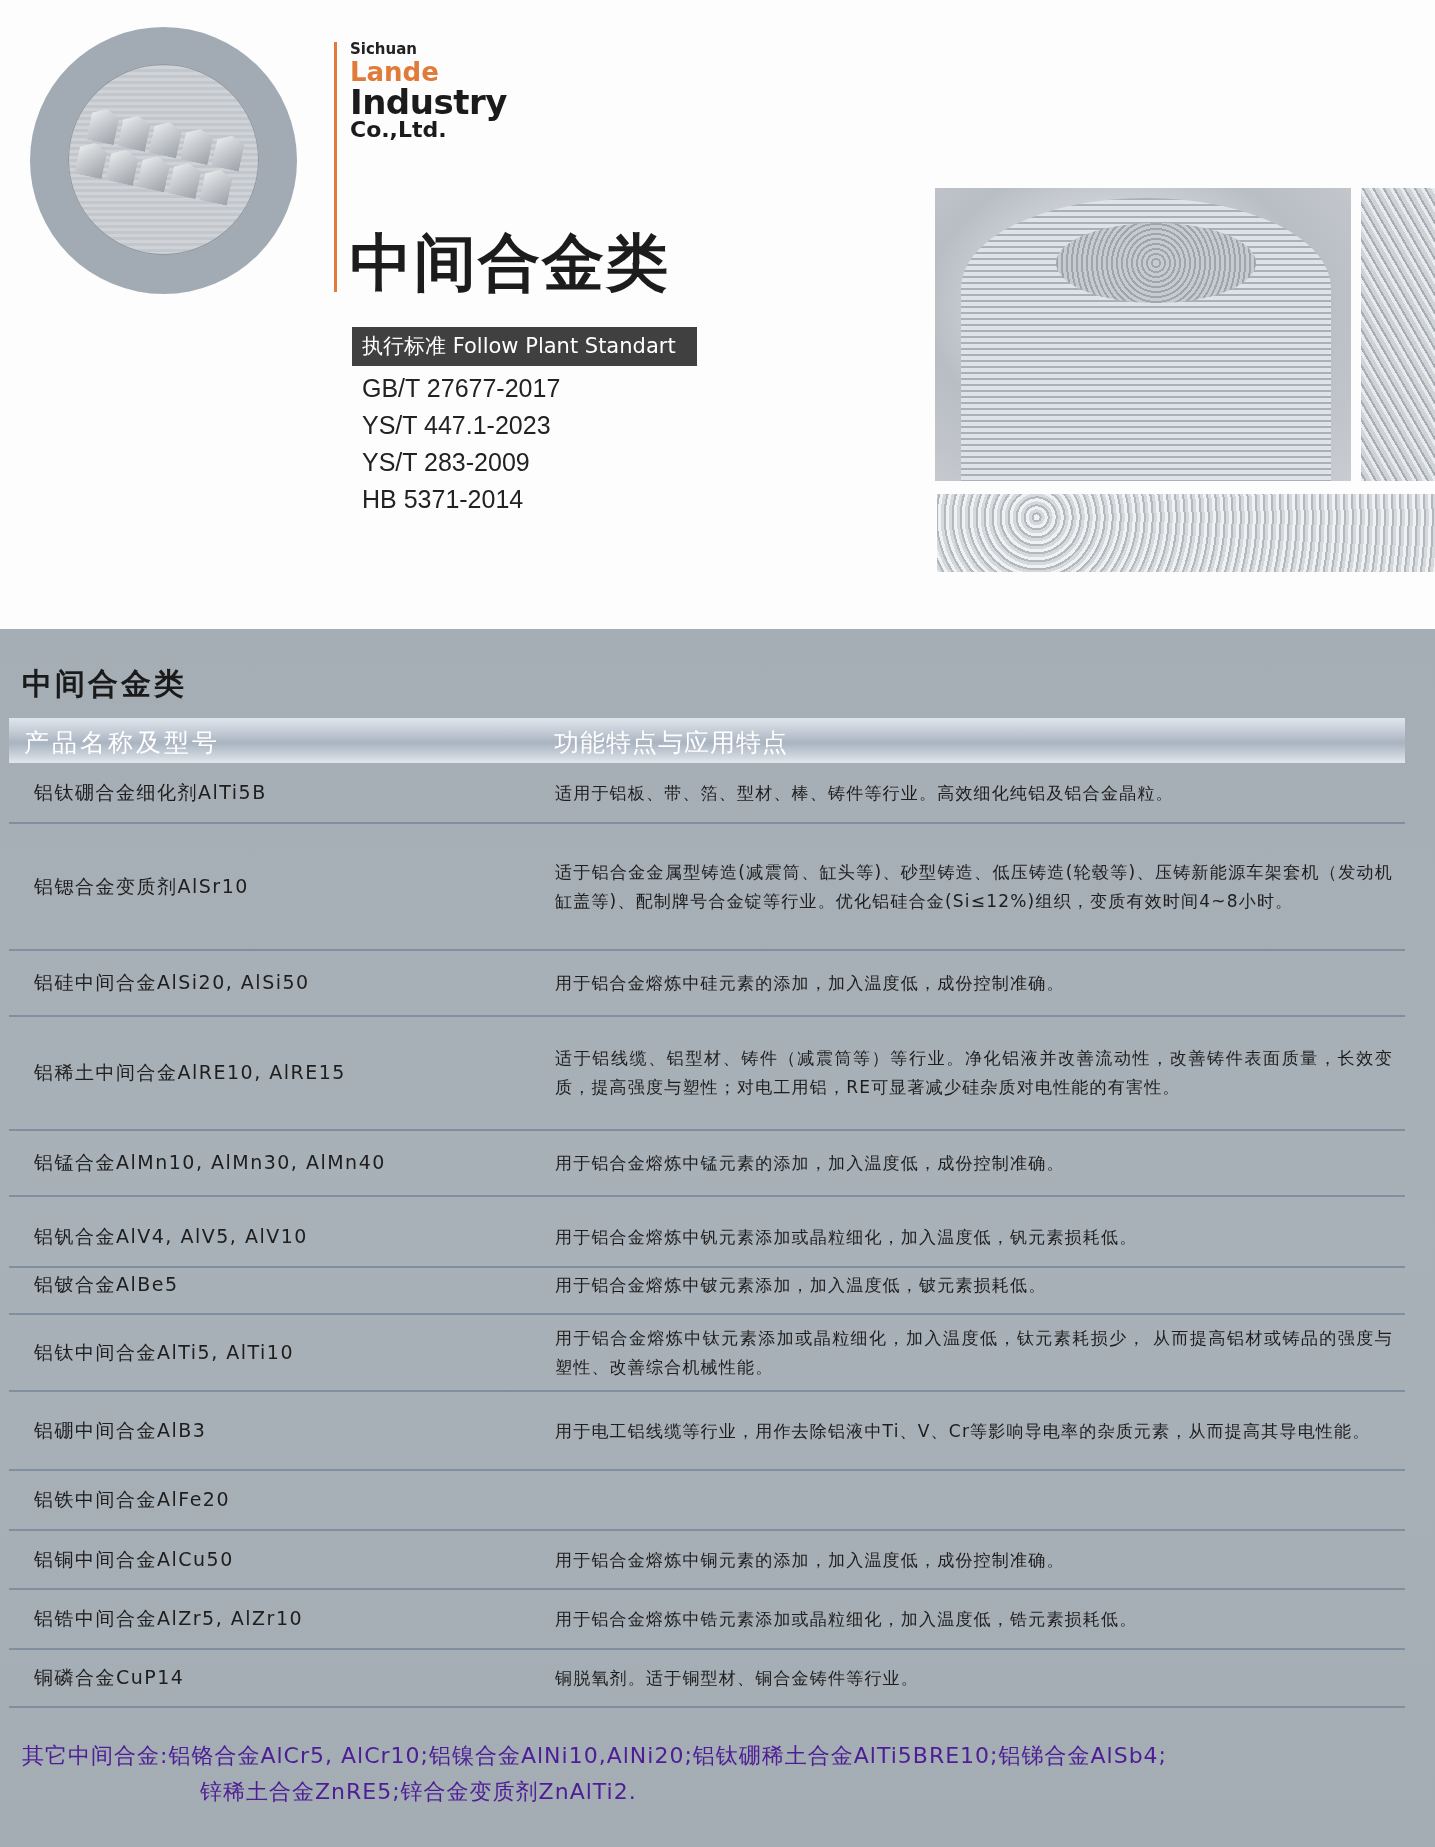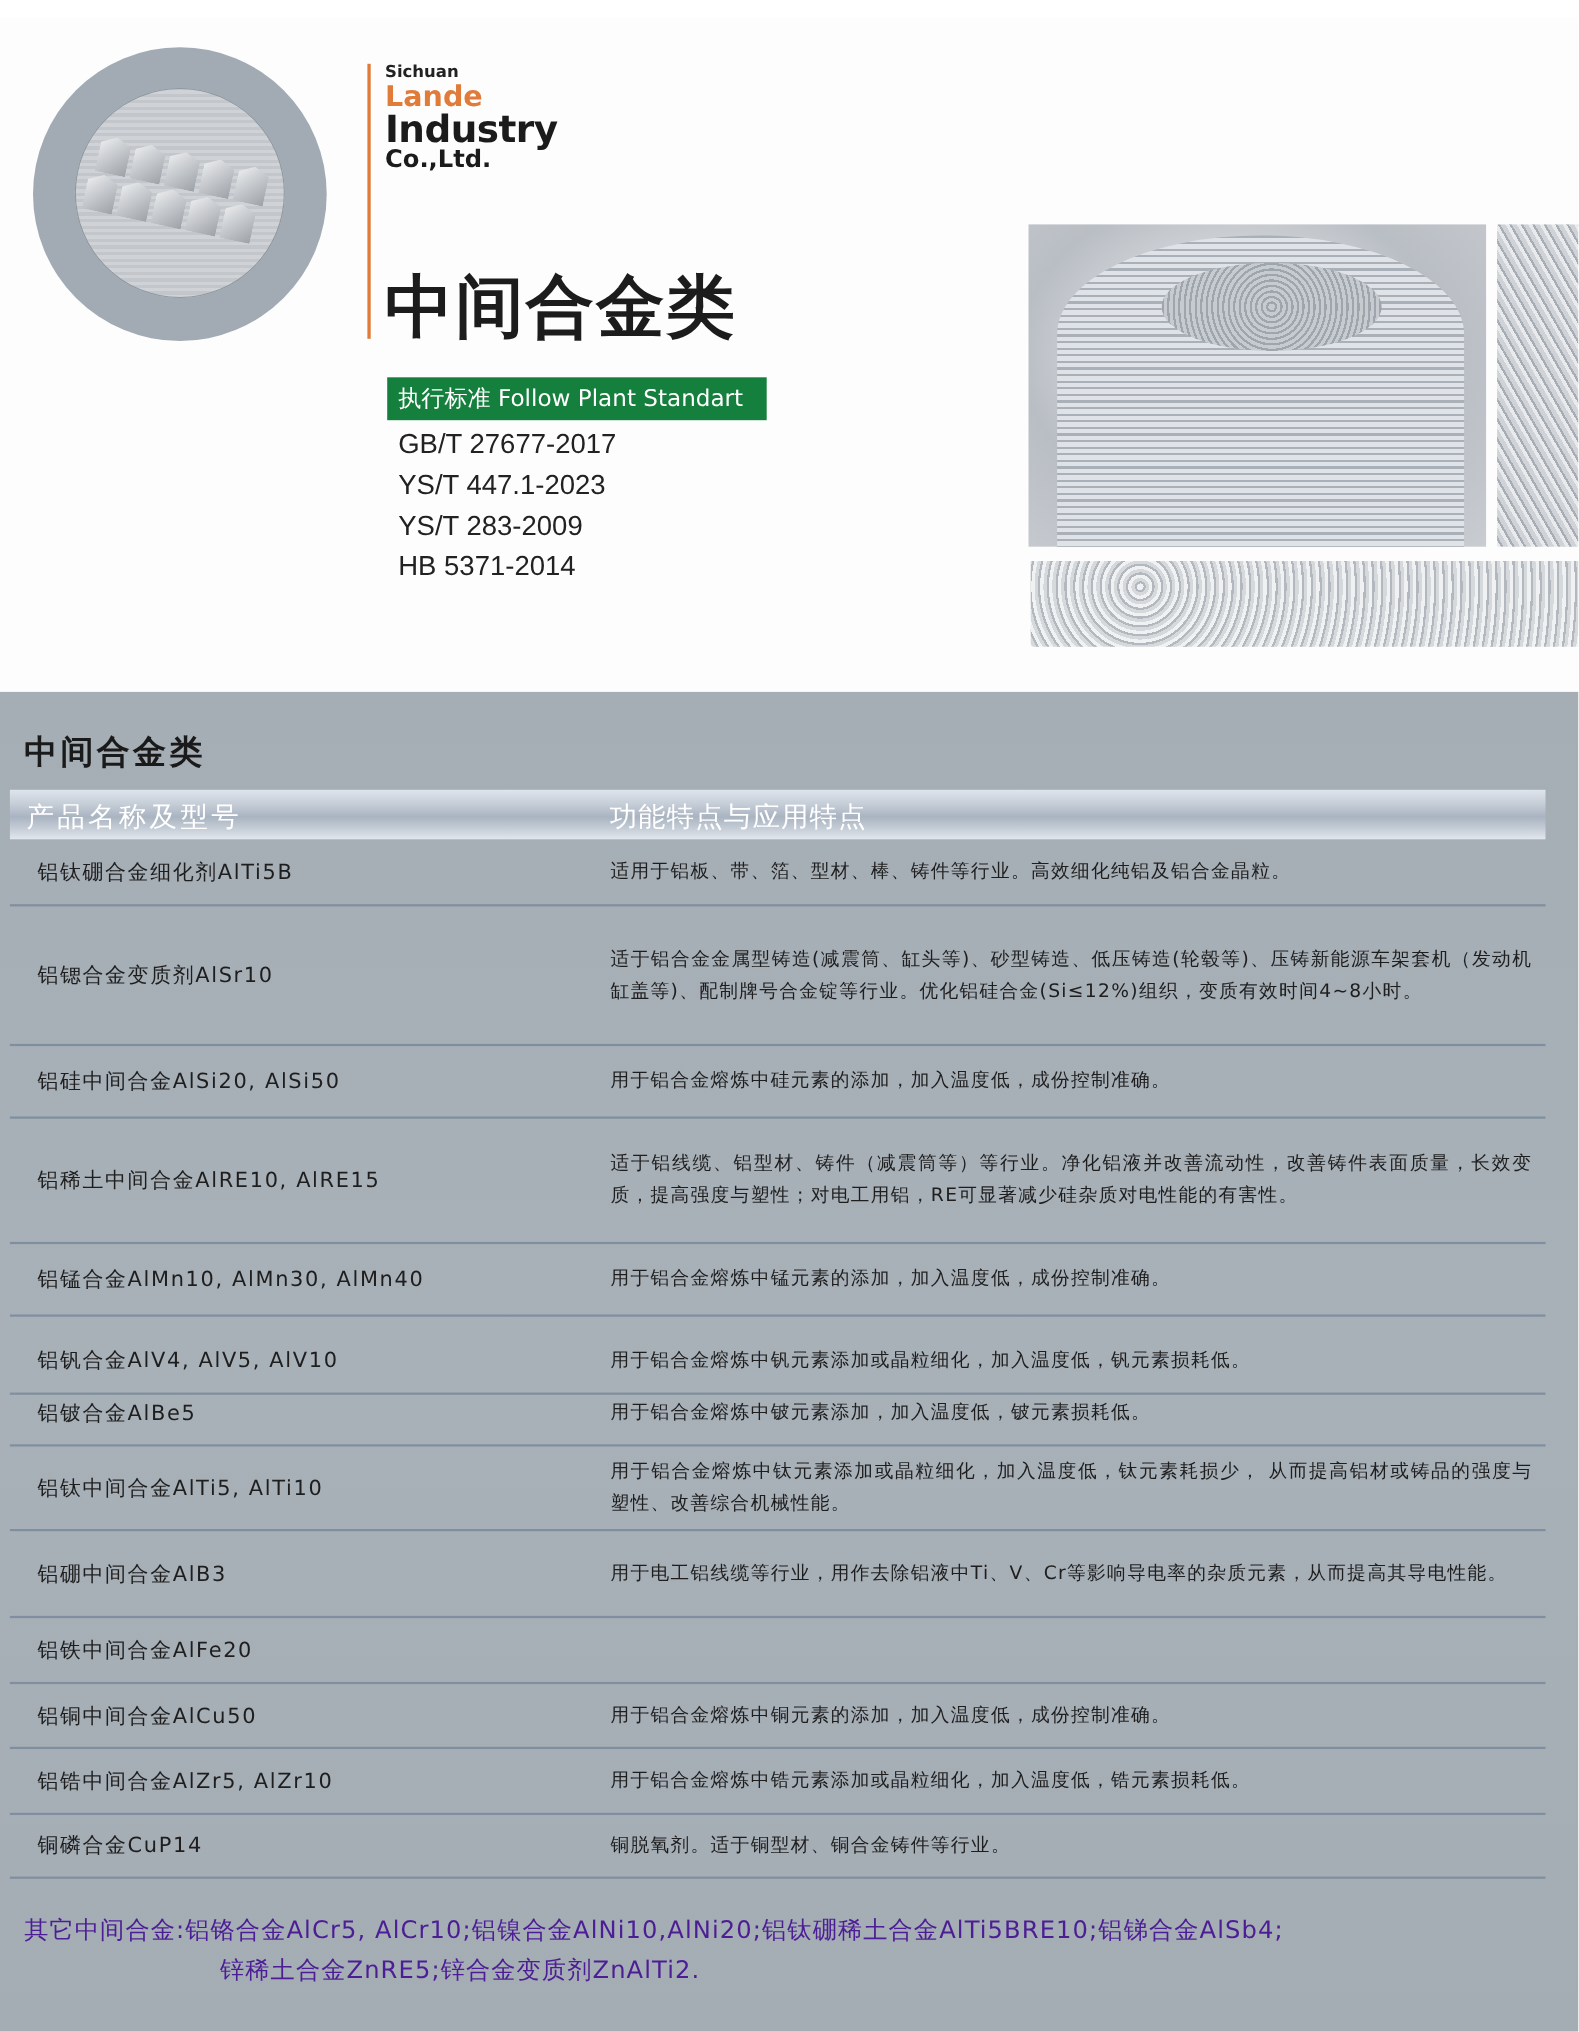--- a/index.html
+++ b/index.html
@@ -1,34 +1,34 @@
 <!DOCTYPE html>
 <html><head>
 <meta charset="utf-8">
 <style>
   html, body { margin:0; padding:0; }
   body { width:1435px; height:1847px; position:relative; overflow:hidden; background:#ffffff;
          font-family:"DejaVu Sans", "Liberation Sans", sans-serif; color:#222; }
-  .top { position:absolute; left:0; top:16px; width:1435px; height:805px; background:#fdfdfd; }
+  .top { position:absolute; left:0; top:0; width:1435px; height:805px; background:#fdfdfd; }
   .circle-outer { position:absolute; left:30px; top:27px; width:267px; height:267px; border-radius:50%;
          background:#a2abb4; }
   .circle-inner { position:absolute; left:38px; top:37px; width:191px; height:191px; border-radius:50%;
          background: repeating-linear-gradient(0deg, #cfd2d6 0 3px, #c3c7cb 3px 6px); overflow:hidden;
          box-shadow: inset 0 0 0 1px #8f979f; }
   .ingot-row { position:absolute; display:flex; gap:4px; transform: rotate(12deg); }
   .ingot { width:28px; height:34px; background:linear-gradient(135deg,#f1f2f3 0%,#c9ccd0 45%,#9da2a8 100%);
          clip-path: polygon(0 20%, 50% 0, 100% 20%, 100% 100%, 0 100%); }
   .brand-line { position:absolute; left:334px; top:42px; width:3px; height:250px; background:#e07b3a; }
   .brand { position:absolute; left:350px; top:42px; line-height:1; }
   .brand .b1 { font-family:"DejaVu Sans", sans-serif; font-weight:bold; font-size:15px; color:#222; }
   .brand .b2 { font-family:"DejaVu Sans", sans-serif; font-weight:bold; font-size:26px; color:#e07b3a; margin-top:2px; }
   .brand .b3 { font-family:"DejaVu Sans", sans-serif; font-weight:bold; font-size:34px; color:#1b1b1b; margin-top:0px; letter-spacing:-0.5px; }
   .brand .b4 { font-family:"DejaVu Sans", sans-serif; font-weight:bold; font-size:22px; color:#1b1b1b; margin-top:0px; }
   .big-title { position:absolute; left:350px; top:232px; font-size:62px; font-weight:bold; color:#1c1c1c; letter-spacing:2px; line-height:1; }
-  .std-badge { position:absolute; left:352px; top:327px; height:39px; width:345px; background:#15803d; color:#fff;
+  .std-badge { position:absolute; left:352px; top:327px; height:39px; width:345px; background:#404040; color:#fff;
          font-size:21px; line-height:39px; padding-left:10px; box-sizing:border-box; white-space:nowrap; }
   .std-list { position:absolute; left:362px; top:370px; }
   .std-item { font-family:"Liberation Sans", sans-serif; font-size:25px; color:#222; height:37px; line-height:37px; }
   .photo-main { position:absolute; left:935px; top:188px; width:416px; height:293px;
          background: radial-gradient(ellipse at 45% 40%, #f2f3f5 0%, #d8dbdf 30%, #b9bec4 60%, #c9ccd1 100%); overflow:hidden; }
   .coil { position:absolute; left:26px; top:10px; width:370px; height:300px; border-radius:50% 50% 0 0 / 30% 30% 0 0;
          background: repeating-linear-gradient(0deg, #dfe2e6 0 4px, #aab0b7 4px 6px); }
   .coil-hole { position:absolute; left:95px; top:25px; width:200px; height:80px; border-radius:50%;
          background: repeating-radial-gradient(circle, #c6cbd0 0 3px, #9ea5ac 3px 5px); }
   .photo-side { position:absolute; left:1361px; top:188px; width:74px; height:293px;

